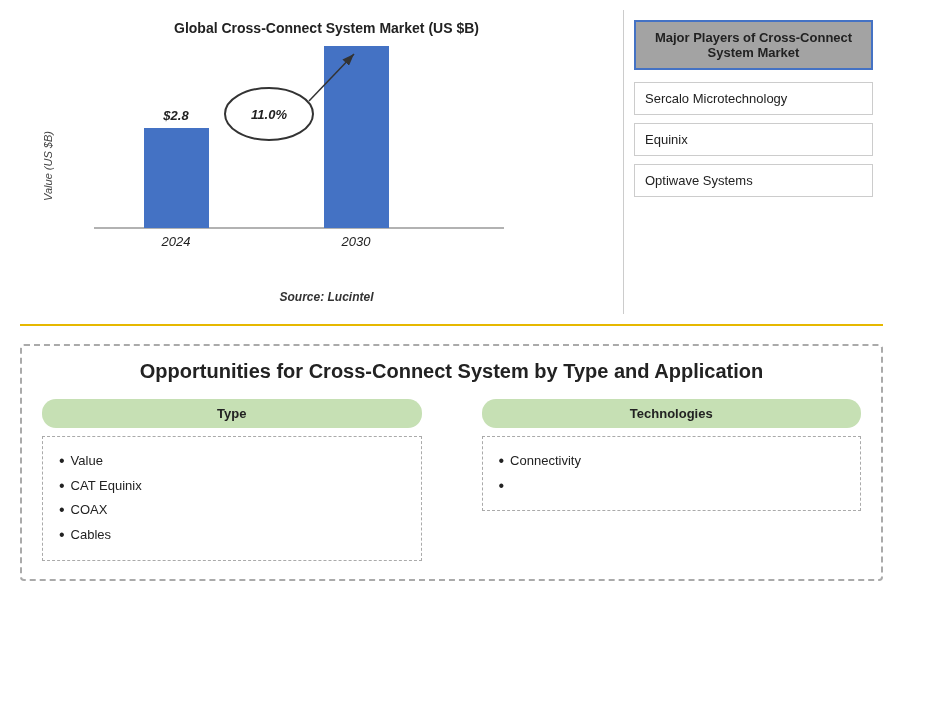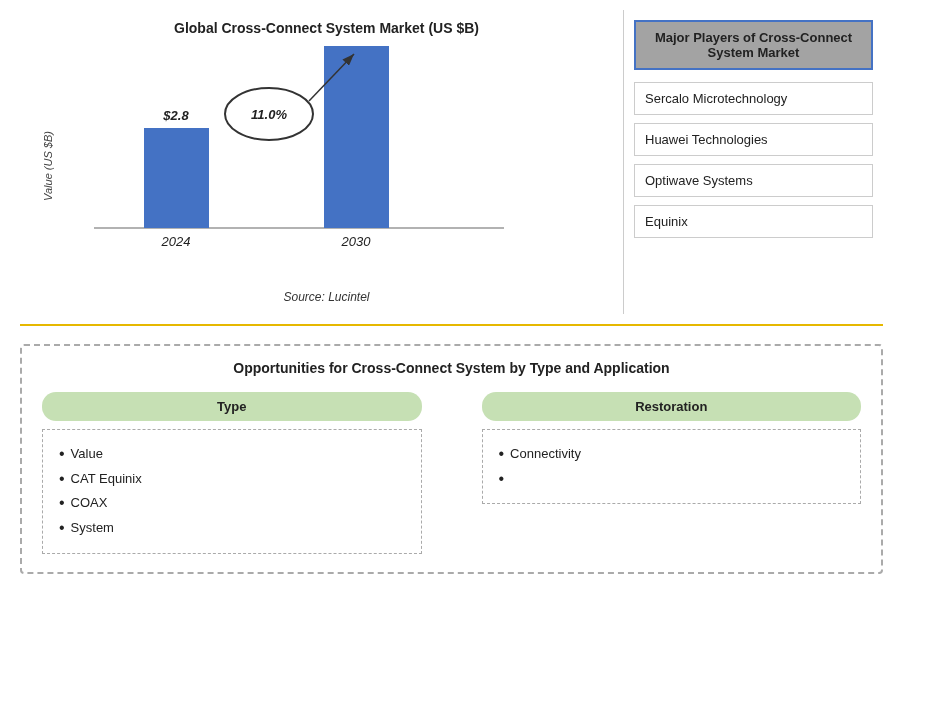--- a/index.html
+++ b/index.html
@@ -83,21 +83,21 @@
     
     .bottom-section {
       border: 2px dashed #aaa;
       padding: 14px 20px 18px 20px;
       border-radius: 4px;
     }
 
     .opportunities-title {
       text-align: center;
       font-weight: bold;
-      font-size: 14px;
+      font-size: 20px;
       color: #222;
       margin-bottom: 16px;
     }
 
     .type-app-row {
       display: flex;
       flex-direction: row;
       gap: 60px;
     }
 
@@ -168,29 +168,28 @@
 
           <defs>
             <marker id="arrowhead" markerWidth="8" markerHeight="6" refX="8" refY="3" orient="auto">
               <polygon points="0 0, 8 3, 0 6" fill="#333"></polygon>
             </marker>
           </defs>
           <line x1="225" y1="55" x2="270" y2="8" stroke="#333" stroke-width="1.5" marker-end="url(#arrowhead)"></line>
         </svg>
       </div>
 
-      <div class="source-text" style="margin-top:4px;">Source: Lucintel</div>
+      <div class="source-text" style="margin-top:4px;font-weight:bold;">Source: Lucintel</div>
     </div>
 
     <div class="players-area">
       <div class="players-title-box">Major Players of Cross-Connect System Market</div>
       <div class="player-item">Sercalo Microtechnology</div>
-      <div class="player-item">Huawei Technologies</div>
+      <div class="player-item">Equinix</div>
       <div class="player-item">Optiwave Systems</div>
-      <div class="player-item">Equinix</div>
     </div>
 
   </div>
 
   <div class="bottom-section">
     <div class="opportunities-title">Opportunities for Cross-Connect System by Type and Application</div>
 
     <div class="type-app-row">
 
       <div class="type-column">
@@ -203,27 +202,27 @@
           <div class="item-line">
             <span class="bullet">•</span>
             <span>CAT Equinix</span>
           </div>
           <div class="item-line">
             <span class="bullet">•</span>
             <span>COAX</span>
           </div>
           <div class="item-line">
             <span class="bullet">•</span>
-            <span>System</span>
+            <span>Cables</span>
           </div>
         </div>
       </div>
 
       <div class="app-column">
-        <div class="column-header">Restoration</div>
+        <div class="column-header">Technologies</div>
         <div class="column-items-box">
           <div class="item-line">
             <span class="bullet">•</span>
             <span>Connectivity</span>
           </div>
           <div class="item-line">
             <span class="bullet">•</span>
           </div>
         </div>
       </div>

